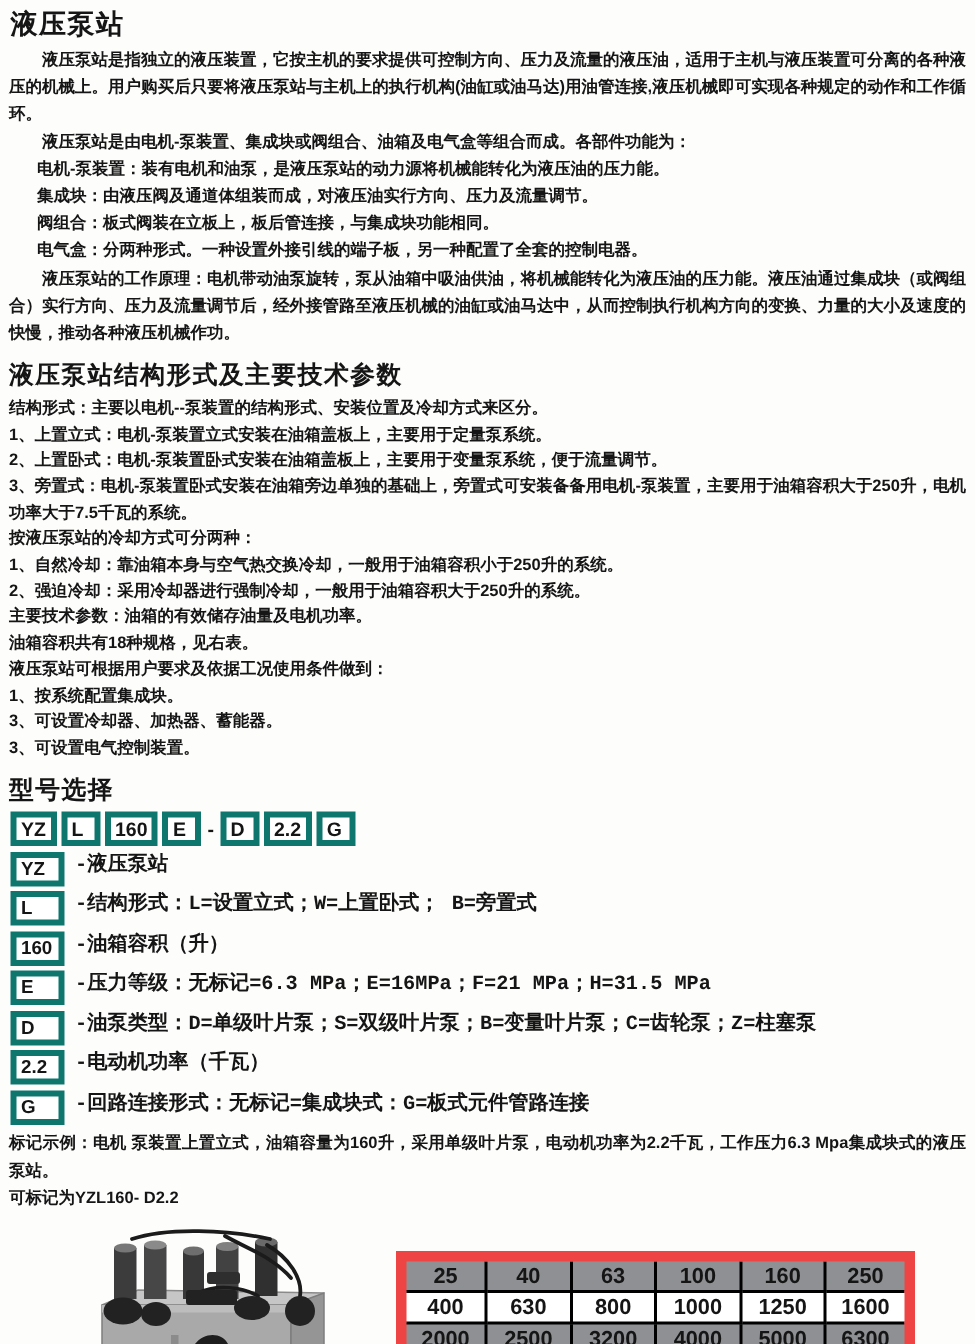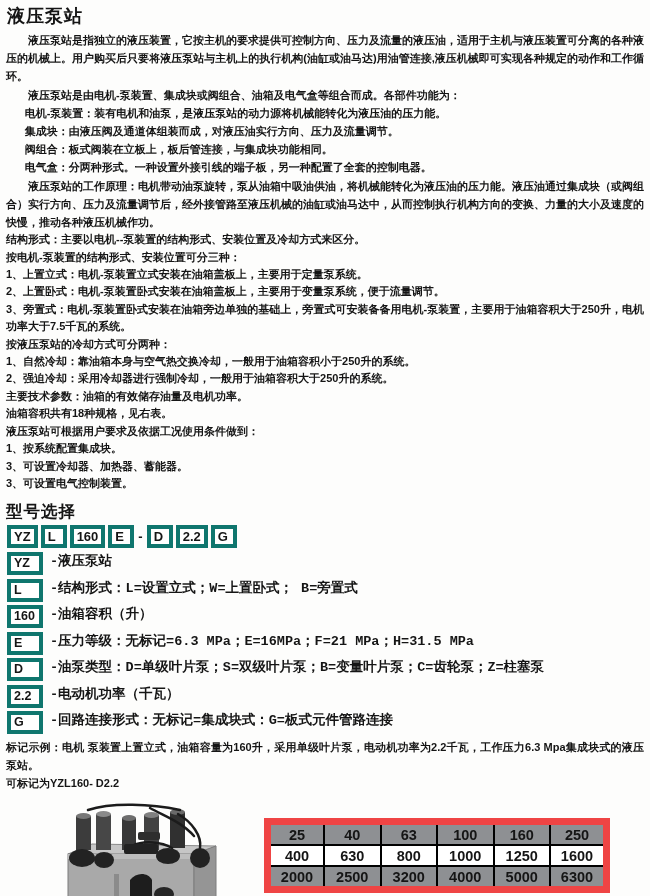--- a/index.html
+++ b/index.html
@@ -70,24 +70,24 @@
   <p class="body indent">液压泵站是指独立的液压装置，它按主机的要求提供可控制方向、压力及流量的液压油，适用于主机与液压装置可分离的各种液压的机械上。用户购买后只要将液压泵站与主机上的执行机构(油缸或油马达)用油管连接,液压机械即可实现各种规定的动作和工作循环。</p>
   <p class="body indent">液压泵站是由电机-泵装置、集成块或阀组合、油箱及电气盒等组合而成。各部件功能为：</p>
 
   <p class="body comp"><span class="b">电机-泵装置：</span><span>装有电机和油泵，是液压泵站的动力源将机械能转化为液压油的压力能。</span></p>
   <p class="body comp"><span class="b">集成块：</span><span>由液压阀及通道体组装而成，对液压油实行方向、压力及流量调节。</span></p>
   <p class="body comp"><span class="b">阀组合：</span><span>板式阀装在立板上，板后管连接，与集成块功能相同。</span></p>
   <p class="body comp"><span class="b">电气盒：</span><span>分两种形式。一种设置外接引线的端子板，另一种配置了全套的控制电器。</span></p>
 
   <p class="body indent"><span class="b">液压泵站的工作原理：</span><span>电机带动油泵旋转，泵从油箱中吸油供油，将机械能转化为液压油的压力能。液压油通过集成块（或阀组合）实行方向、压力及流量调节后，经外接管路至液压机械的油缸或油马达中，从而控制执行机构方向的变换、力量的大小及速度的快慢，推动各种液压机械作功。</span></p>
 
+  <h2 class="sec-title">液压泵站结构形式及主要技术参数</h2>
 
   <div class="struct">
     <p class="body">结构形式：主要以电机--泵装置的结构形式、安装位置及冷却方式来区分。</p>
-    <p class="body">按电机-泵装置的结构形式、安装位置可分三种：</p>
     <p class="body">1、上置立式：电机-泵装置立式安装在油箱盖板上，主要用于定量泵系统。</p>
     <p class="body">2、上置卧式：电机-泵装置卧式安装在油箱盖板上，主要用于变量泵系统，便于流量调节。</p>
     <p class="body">3、旁置式：电机-泵装置卧式安装在油箱旁边单独的基础上，旁置式可安装备备用电机-泵装置，主要用于油箱容积大于250升，电机功率大于7.5千瓦的系统。</p>
     <p class="body">按液压泵站的冷却方式可分两种：</p>
     <p class="body">1、自然冷却：靠油箱本身与空气热交换冷却，一般用于油箱容积小于250升的系统。</p>
     <p class="body">2、强迫冷却：采用冷却器进行强制冷却，一般用于油箱容积大于250升的系统。</p>
     <p class="body">主要技术参数：油箱的有效储存油量及电机功率。</p>
     <p class="body">油箱容积共有18种规格，见右表。</p>
     <p class="body">液压泵站可根据用户要求及依据工况使用条件做到：</p>
     <p class="body">1、按系统配置集成块。</p>

